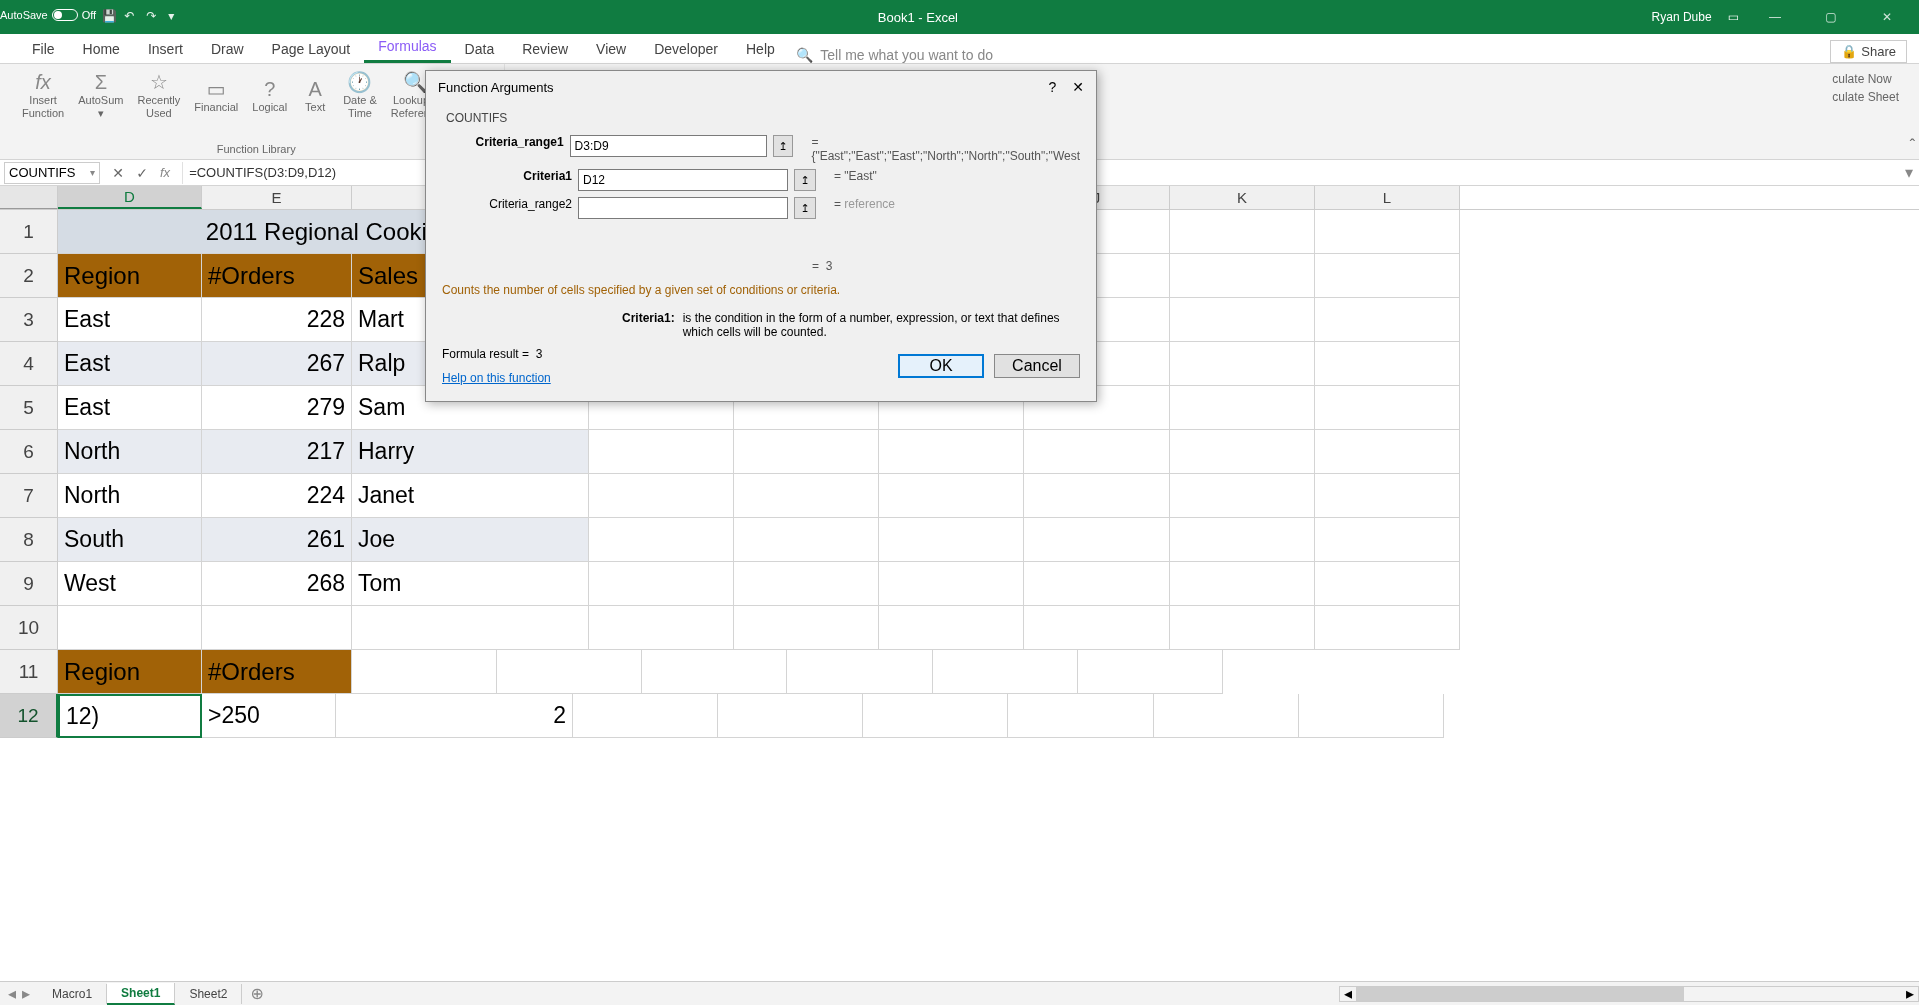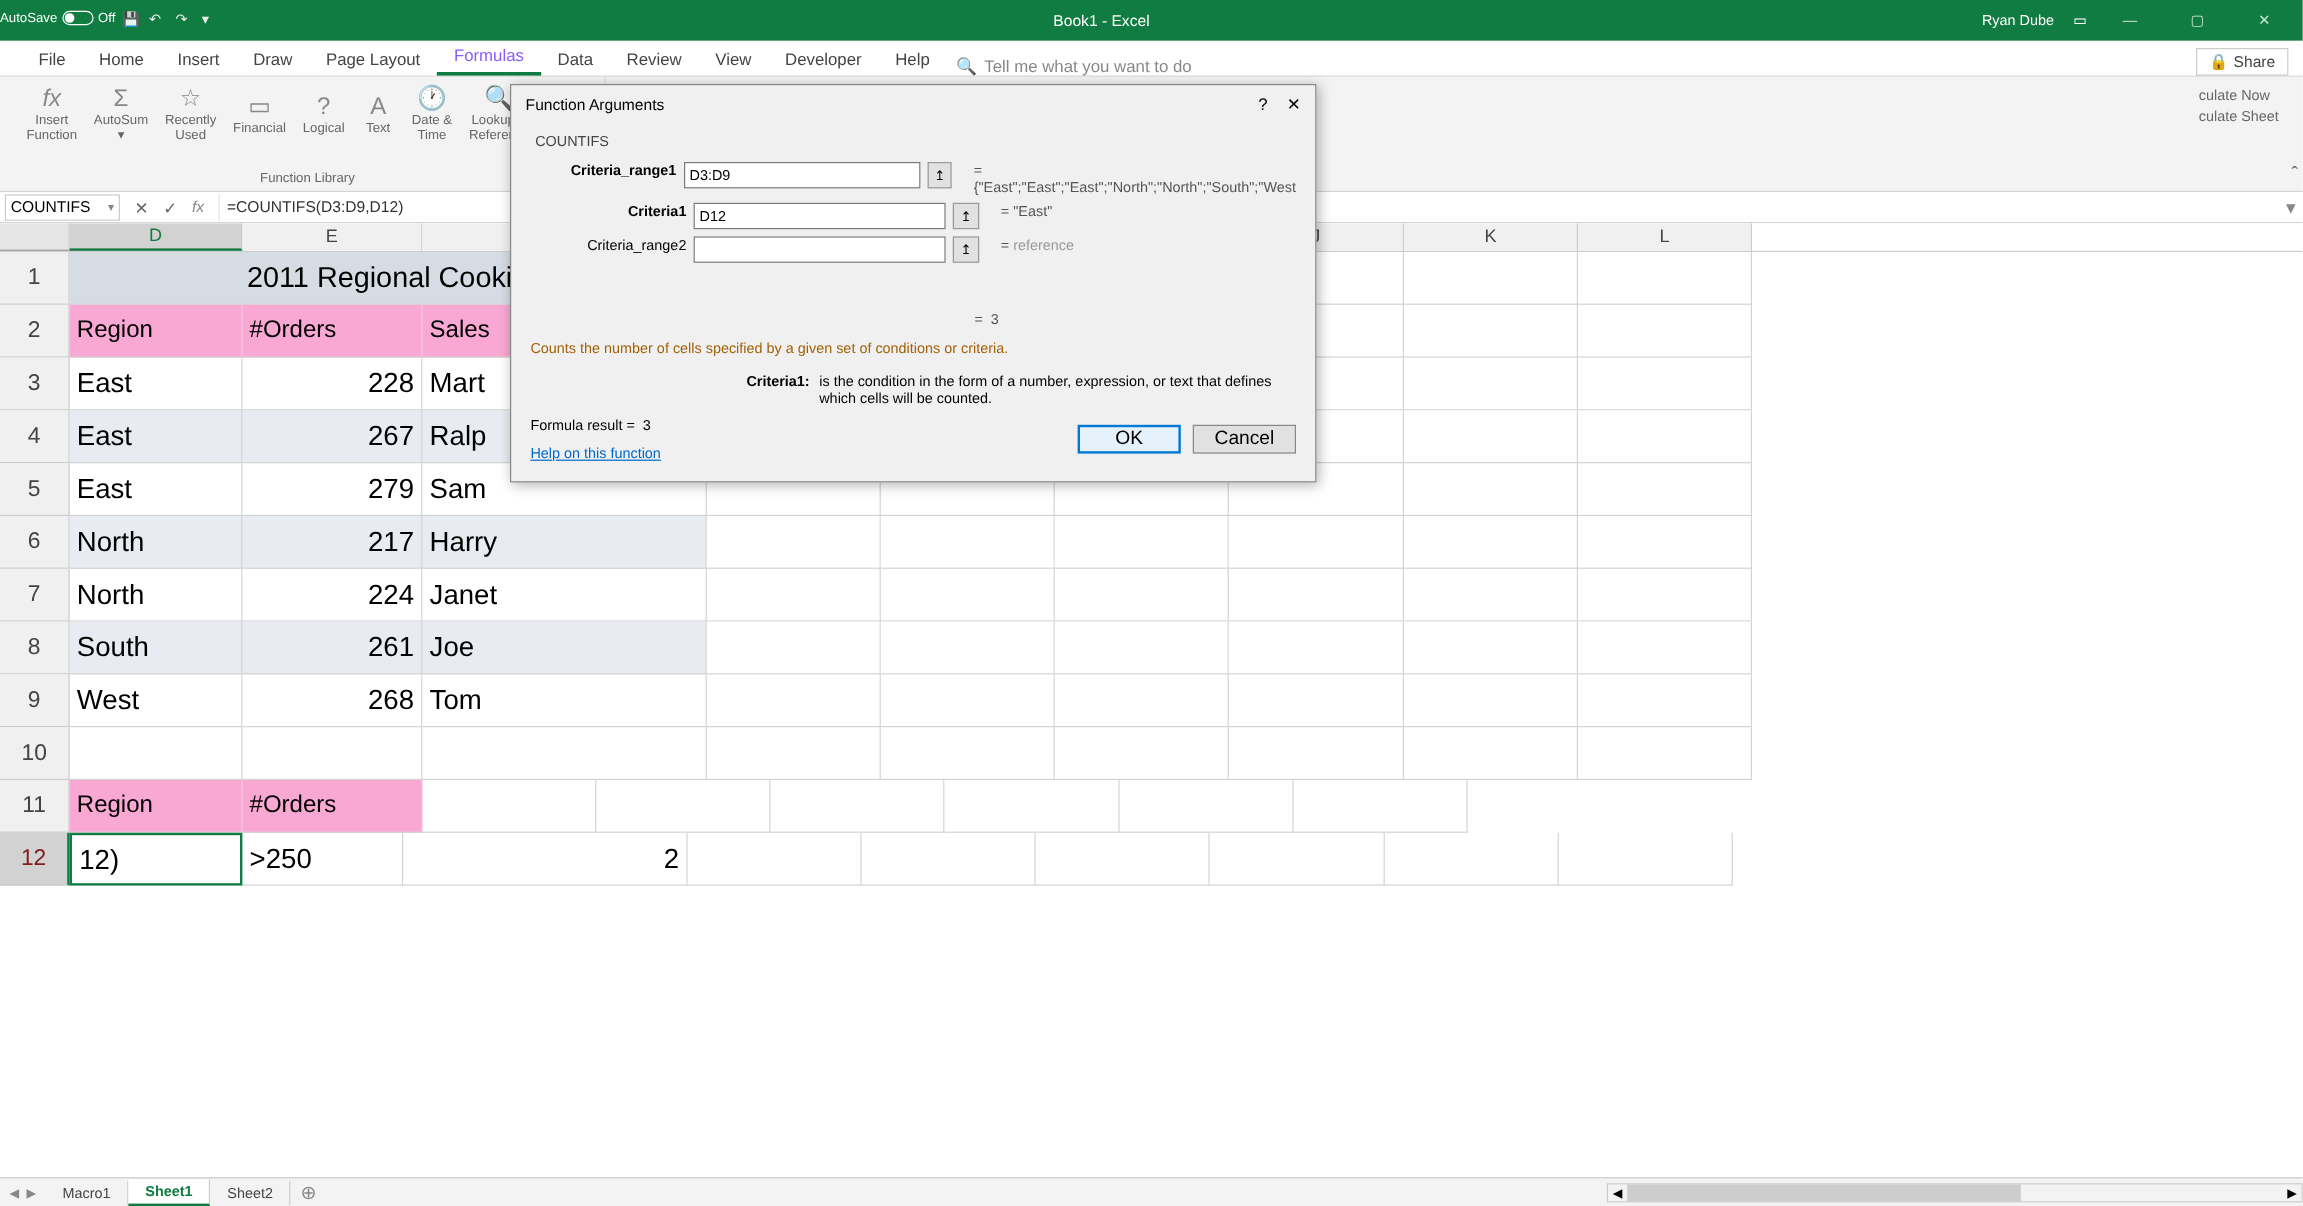--- a/index.html
+++ b/index.html
@@ -35,26 +35,26 @@
 .formula-input{flex:1;padding:0 6px;font-size:13px;color:#333;border-left:1px solid #e1e1e1;height:22px;display:flex;align-items:center}
 .fbar-dd{width:20px;text-align:center;color:#888}
 .grid-wrap{position:relative;height:568px;overflow:hidden}
 .col-headers{display:flex;height:24px;background:#fff;border-bottom:1px solid #ccc}
 .corner{width:58px;background:#e6e6e6;border-right:1px solid #ccc;border-bottom:1px solid #999}
 .col-h{border-right:1px solid #ccc;text-align:center;font-size:15px;color:#444;display:flex;align-items:center;justify-content:center;background:#f0f0f0}
 .col-h.sel{background:#d2d2d2;border-bottom:2px solid #107c41;color:#0f7b3f}
 .grid-body{display:flex}
 .row-headers{width:58px}
 .row-h{height:44px;border-right:1px solid #ccc;border-bottom:1px solid #ccc;text-align:center;font-size:19px;color:#444;display:flex;align-items:center;justify-content:center;background:#f0f0f0}
-.row-h.sel{background:#d2d2d2;border-right:2px solid #107c41;color:#7f1d1d}
+.row-h.sel{background:#d2d2d2;border-right:2px solid #107c41;color:#14532d}
 .cells{position:relative}
 .cell-row{display:flex;height:44px}
 .cell{border-right:1px solid #d4d4d4;border-bottom:1px solid #d4d4d4;padding:0 6px;display:flex;align-items:center;font-size:23px;overflow:visible;white-space:nowrap}
 .cell.num{justify-content:flex-end}
-.cell.hdr{background:#f9a8d4;font-size:20px}
+.cell.hdr{background:#a16207;font-size:24px}
 .cell.title{background:#d5dce4;font-size:24px;justify-content:center}
 .cell.active{border:2px solid #107c41;z-index:2;position:relative}
 .sheet-tabs{position:absolute;bottom:0;left:0;right:0;height:24px;background:#f3f3f3;border-top:1px solid #ccc;display:flex;align-items:center}
 .tab-nav{padding:0 8px;color:#888;display:flex;gap:6px}
 .tab{padding:3px 14px;font-size:12px;color:#444;border-right:1px solid #ccc;background:#f3f3f3}
 .tab.active{background:#fff;color:#0f7b3f;border-bottom:2px solid #107c41;font-weight:600}
 .tab-add{padding:0 8px;color:#888}
 .hscroll{margin-left:auto;width:580px;height:16px;background:#f3f3f3;display:flex;align-items:center;border:1px solid #ccc}
 .hscroll .track{flex:1;position:relative;height:14px}
 .hscroll .thumb{position:absolute;left:0;width:60%;height:14px;background:#cdcdcd}

